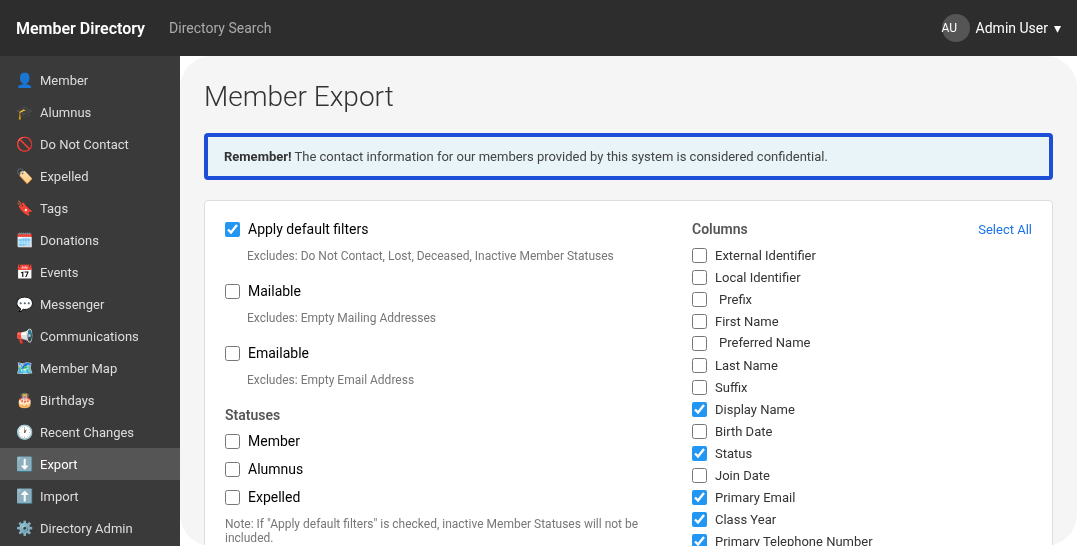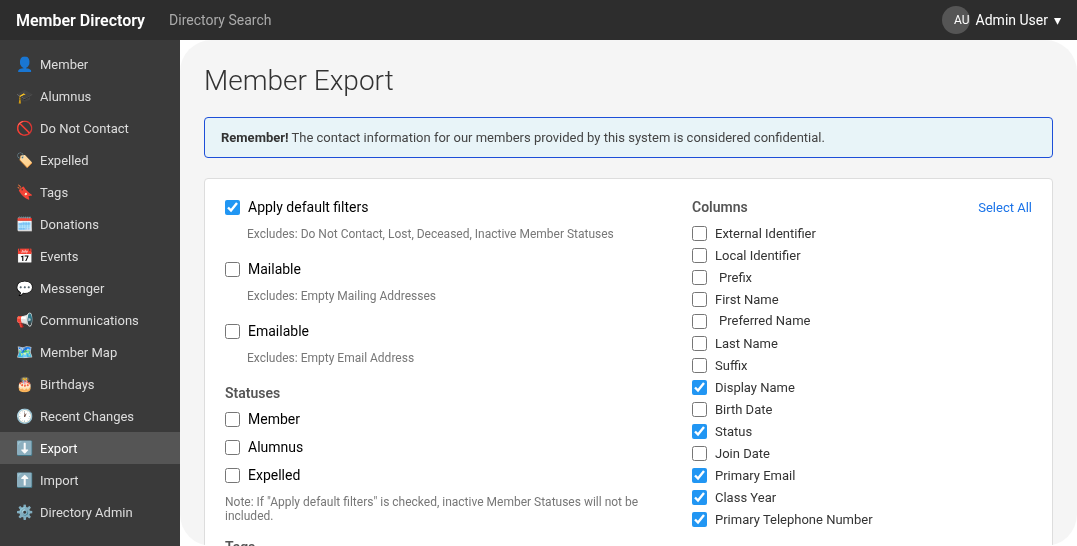--- a/index.html
+++ b/index.html
@@ -4,21 +4,21 @@
   <style>
     * { box-sizing: border-box; margin: 0; padding: 0; }
     body { font-family: -apple-system, BlinkMacSystemFont, 'Segoe UI', Roboto, sans-serif; font-size: 14px; display: flex; flex-direction: column; height: 546px; overflow: hidden; }
 
     
     .top-nav {
       background: #2d2d2d;
       color: #fff;
       display: flex;
       align-items: center;
-      height: 40px;
+      height: 56px;
       padding: 0 16px;
       flex-shrink: 0;
     }
     .top-nav-title {
       font-size: 16px;
       font-weight: 600;
       color: #fff;
       margin-right: 24px;
     }
     .top-nav-search {
@@ -34,21 +34,21 @@
       gap: 6px;
       cursor: pointer;
     }
     .user-avatar {
       width: 28px;
       height: 28px;
       background: #555;
       border-radius: 50%;
       display: flex;
       align-items: center;
-      justify-content: flex-end;
+      justify-content: flex-start;
       font-size: 12px;
     }
 
     
     .layout {
       display: flex;
       flex: 1;
       overflow: hidden;
     }
 
@@ -90,21 +90,21 @@
       border-radius: 32px;
     }
     .page-title {
       font-size: 28px;
       font-weight: 300;
       color: #333;
       margin-bottom: 20px;
     }
     .alert-info {
       background: #e8f4f8;
-      border: 1px solid #1d4ed8;
+      border: 4px solid #1d4ed8;
       padding: 12px 16px;
       border-radius: 4px;
       margin-bottom: 20px;
       font-size: 13px;
       color: #444;
     }
     .alert-info strong { color: #333; }
 
     
     .form-card {

